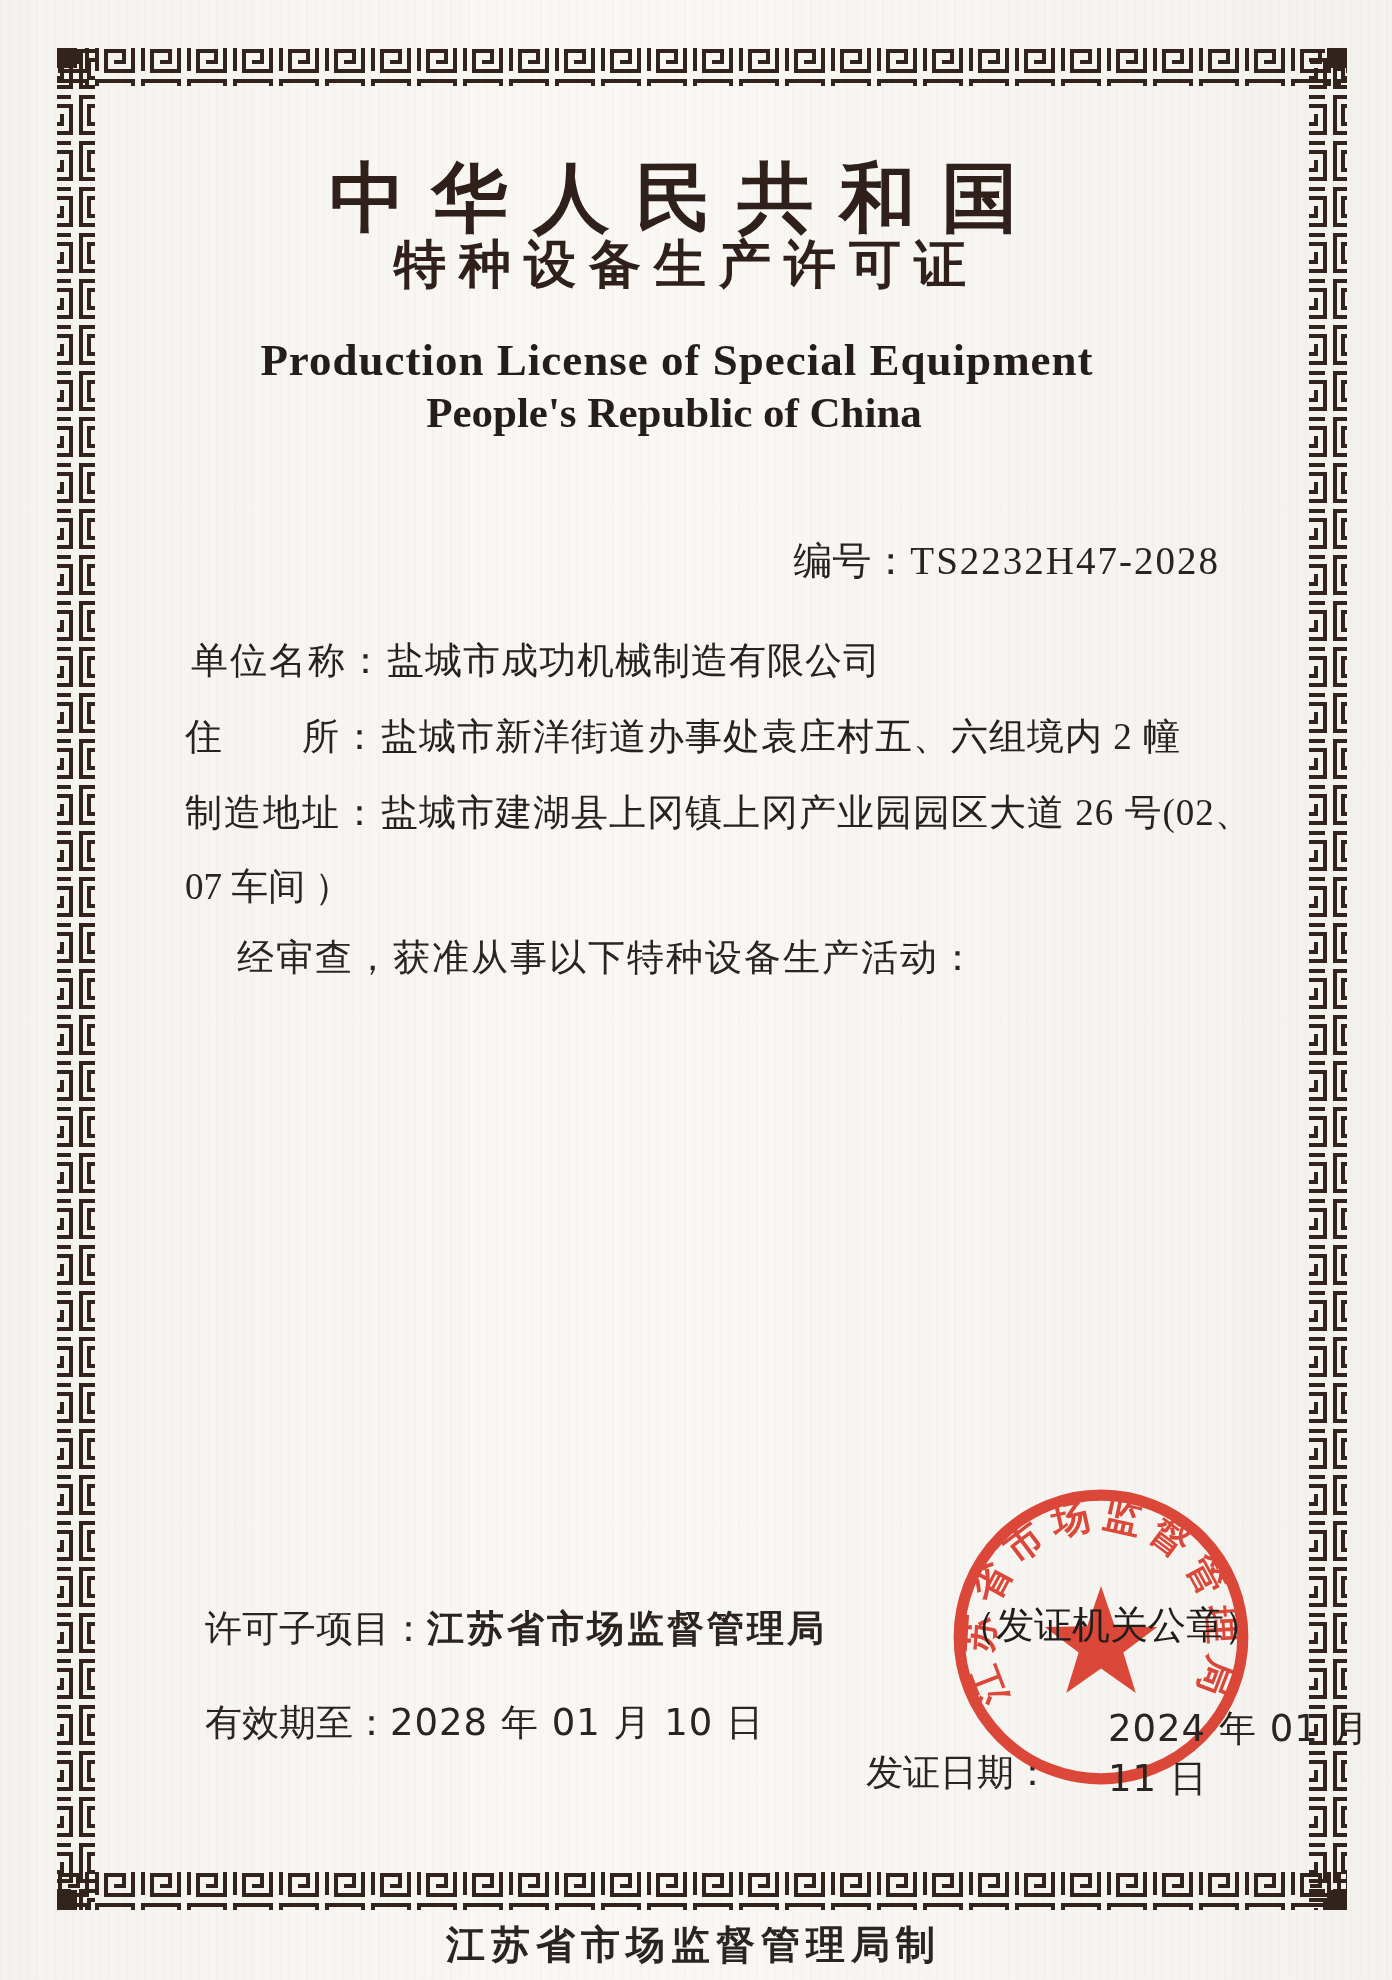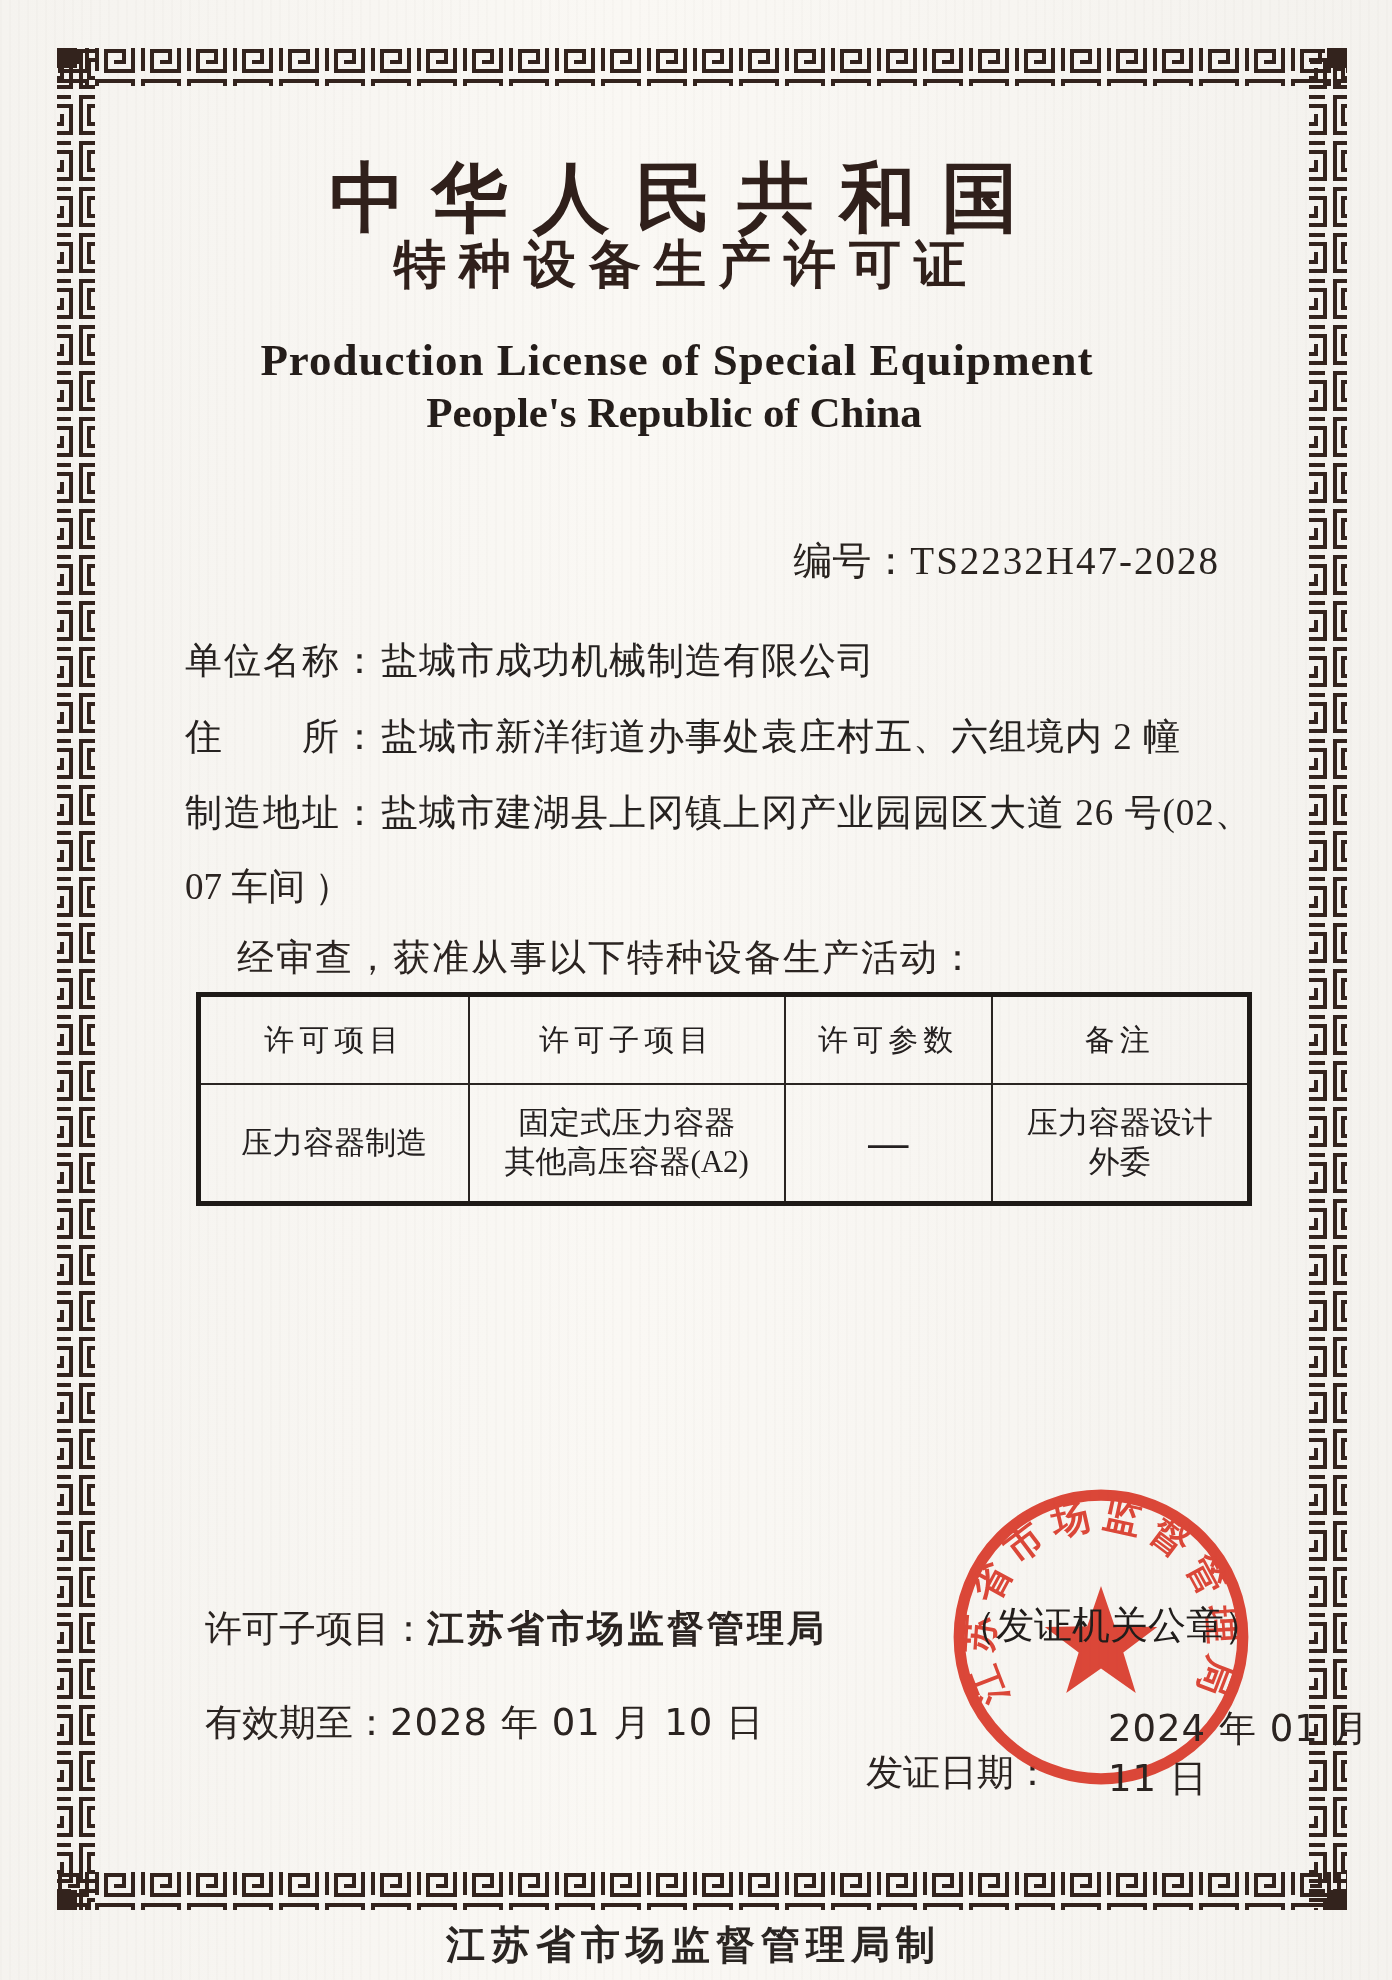--- a/index.html
+++ b/index.html
@@ -17,21 +17,21 @@
   .t1{top:148px;font-size:76px;letter-spacing:26px;}
   .t2{top:230px;font-size:52px;letter-spacing:13px;}
   .title-en{left:0;right:44px;text-align:center;font-weight:700;color:#241d1a;}
   .e1{top:334px;font-size:45px;letter-spacing:1px;padding-left:6px;}
   .e2{top:388px;font-size:43px;}
   
   .serial{top:534px;right:172px;font-size:39px;color:#2a2420;}
   .serial .num{font-family:Liberation Serif, serif;letter-spacing:2px;}
   
   .field{left:185px;font-size:37px;color:#262220;white-space:nowrap;}
-  .f0{top:636px;} .f1{top:712px;} .f2{top:788px;}
+  .f0{top:636px;margin-left:6px;} .f1{top:712px;} .f2{top:788px;}
   .flabel{display:inline-block;width:196px;letter-spacing:2px;}
   .fvalue{letter-spacing:1px;}
   .cont{top:862px;left:185px;font-size:37px;}
   .intro{top:933px;left:237px;font-size:37px;letter-spacing:2px;}
   
   .lic-table{left:196px;top:992px;width:1056px;height:214px;
     border:5px solid #1e1a17;display:grid;
     grid-template-columns:25.5% 30.2% 19.8% 24.5%;
     grid-template-rows:88px 1fr;box-sizing:border-box;background:transparent;}
   .cell{display:flex;align-items:center;justify-content:center;text-align:center;
@@ -94,32 +94,20 @@
   <div class="abs field f1">
     <span class="flabel">住　　所：</span><span class="fvalue">盐城市新洋街道办事处袁庄村五、六组境内 2 幢</span>
   </div>
   <div class="abs field f2">
     <span class="flabel">制造地址：</span><span class="fvalue">盐城市建湖县上冈镇上冈产业园园区大道 26 号(02、</span>
   </div>
   <div class="abs cont">07 车间 ）</div>
 
   <div class="abs intro">经审查，获准从事以下特种设备生产活动：</div>
 
-  <div class="abs lic-table">
-    <div class="cell hd c0">许可项目</div>
-    <div class="cell hd">许可子项目</div>
-    <div class="cell hd">许可参数</div>
-    <div class="cell hd">备注</div>
-    <div class="cell c0">压力容器制造</div>
-    <div class="cell">固定式压力容器
-其他高压容器(A2)</div>
-    <div class="cell dash">—</div>
-    <div class="cell">压力容器设计
-外委</div>
-  </div>
 
   <div class="abs issuer">
     <span>许可子项目：</span><span class="ival">江苏省市场监督管理局</span>
   </div>
 
   <div class="abs valid">
     <span>有效期至：</span><span class="datey">2028 年 01 月 10 日</span>
   </div>
 
   <div class="abs issue-label">发证日期：</div>

